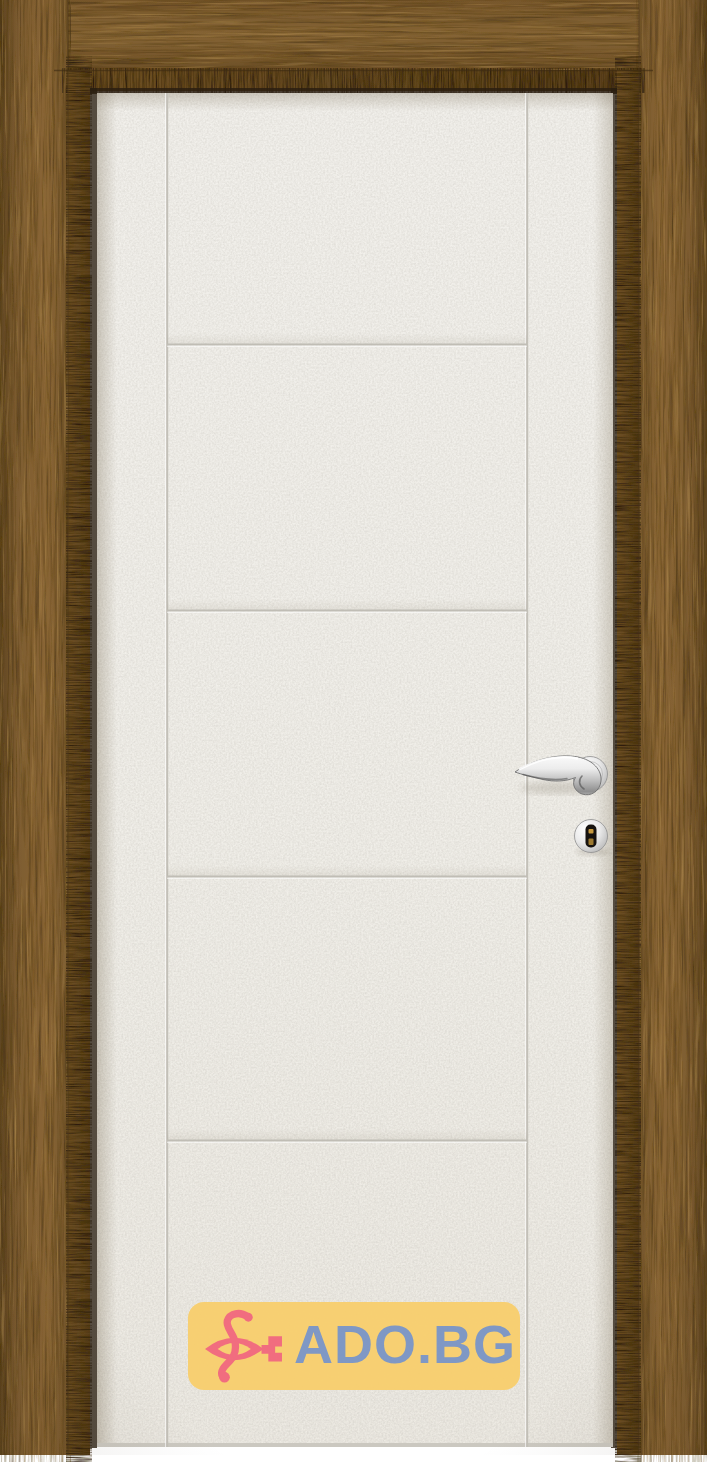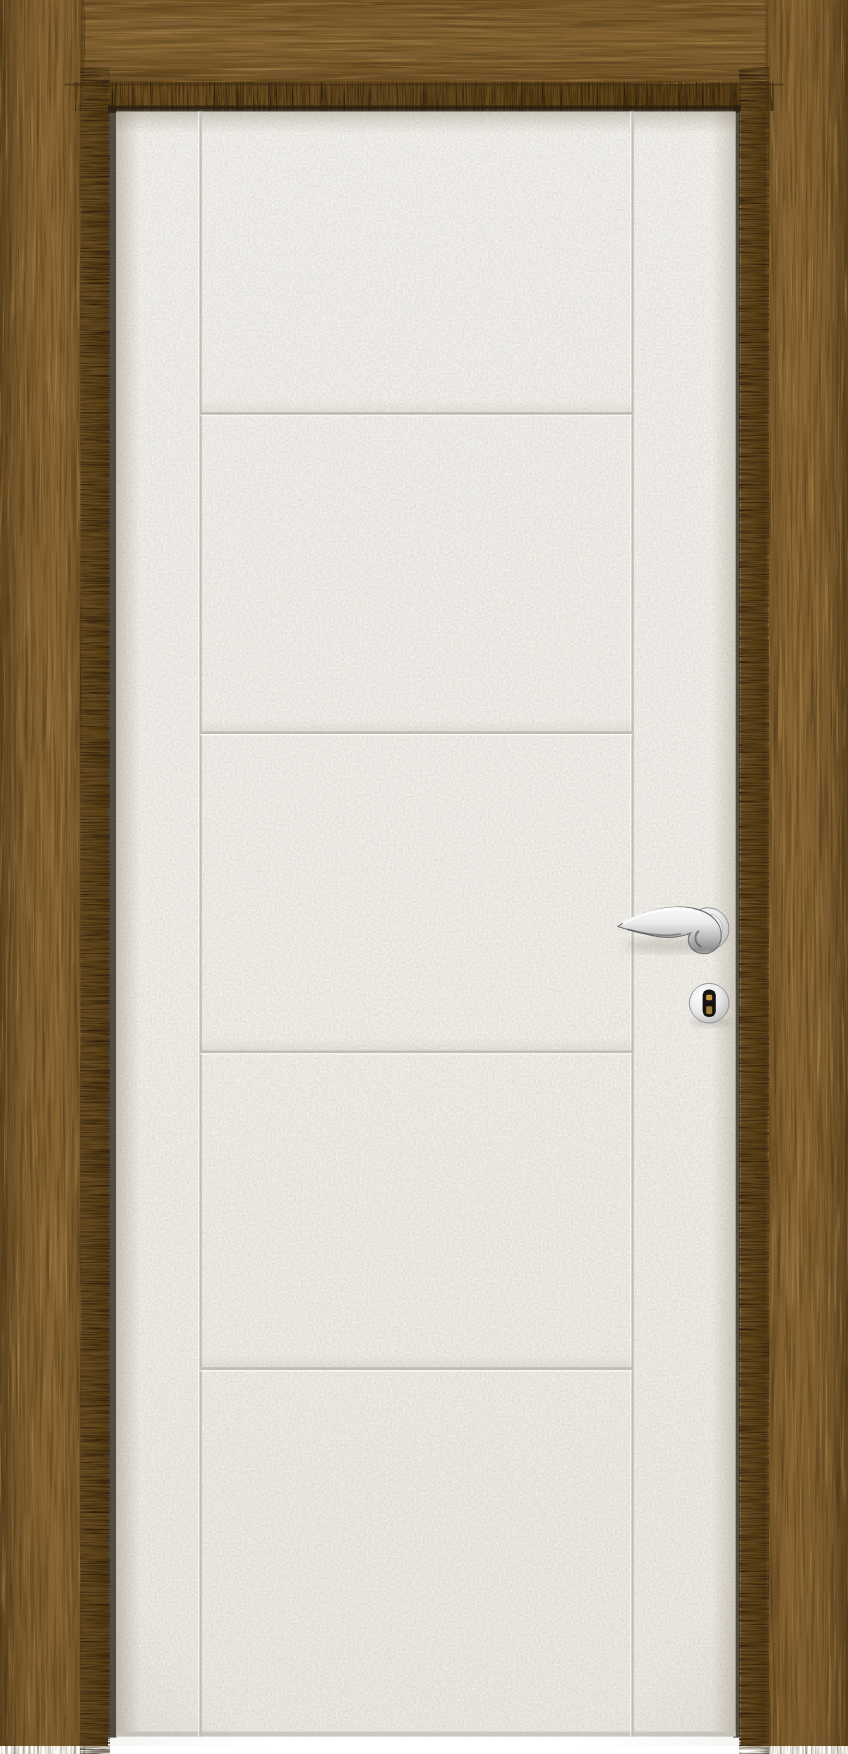--- a/index.html
+++ b/index.html
@@ -248,14 +248,32 @@
       <ellipse cx="593" cy="852" rx="17" ry="4" fill="#6e6552" opacity="0.18" filter="url(#blur2)"></ellipse>
       <circle cx="591" cy="836" r="16.5" fill="url(#chromeRose)" stroke="#8f8f8f" stroke-width="0.8"></circle>
       <rect x="585.5" y="824.5" width="11" height="23" rx="5" fill="#171310"></rect>
       <rect x="588.5" y="829" width="5" height="4.5" rx="1" fill="#c79a3f"></rect>
       <rect x="588.5" y="838.5" width="5" height="6.5" rx="1" fill="#9d7a31"></rect>
     </g>
 
     <rect x="0" y="0" width="707" height="1455" fill="url(#vig)"></rect>
   </svg>
 
+  <div class="watermark">
+    <svg class="wm-logo" width="78" height="76" viewBox="0 0 80 78" xmlns="http://www.w3.org/2000/svg">
+      <g fill="#f2697c">
+
+        <path d="M 1 42 Q 31 19 61 42 Q 31 65 1 42 Z"></path>
+
+        <path d="M 59 38 L 66 38 L 66 29 L 80 29 L 80 39.5 L 73 39.5 L 73 46 L 80 46 L 80 55 L 66 55 L 66 47 L 59 47 Z"></path>
+
+        <circle cx="45.5" cy="9.5" r="4.5"></circle>
+        <circle cx="21" cy="71" r="5.5"></circle>
+      </g>
+
+      <path d="M 14 42 Q 31 30 48 42 Q 31 54 14 42 Z" fill="#f8cf6e"></path>
+
+      <path d="M 45 9 C 34 1.5, 22 8, 24 17 C 25.5 24, 31 28, 32 36 C 33.5 47, 29 52, 23 58 C 16.5 64.5, 17 69.5, 21 71.5" fill="none" stroke="#f2697c" stroke-width="7.5" stroke-linecap="round"></path>
+    </svg>
+    <span class="wm-text">ADO.BG</span>
+  </div>
 
 </div>
 
 </body></html>

